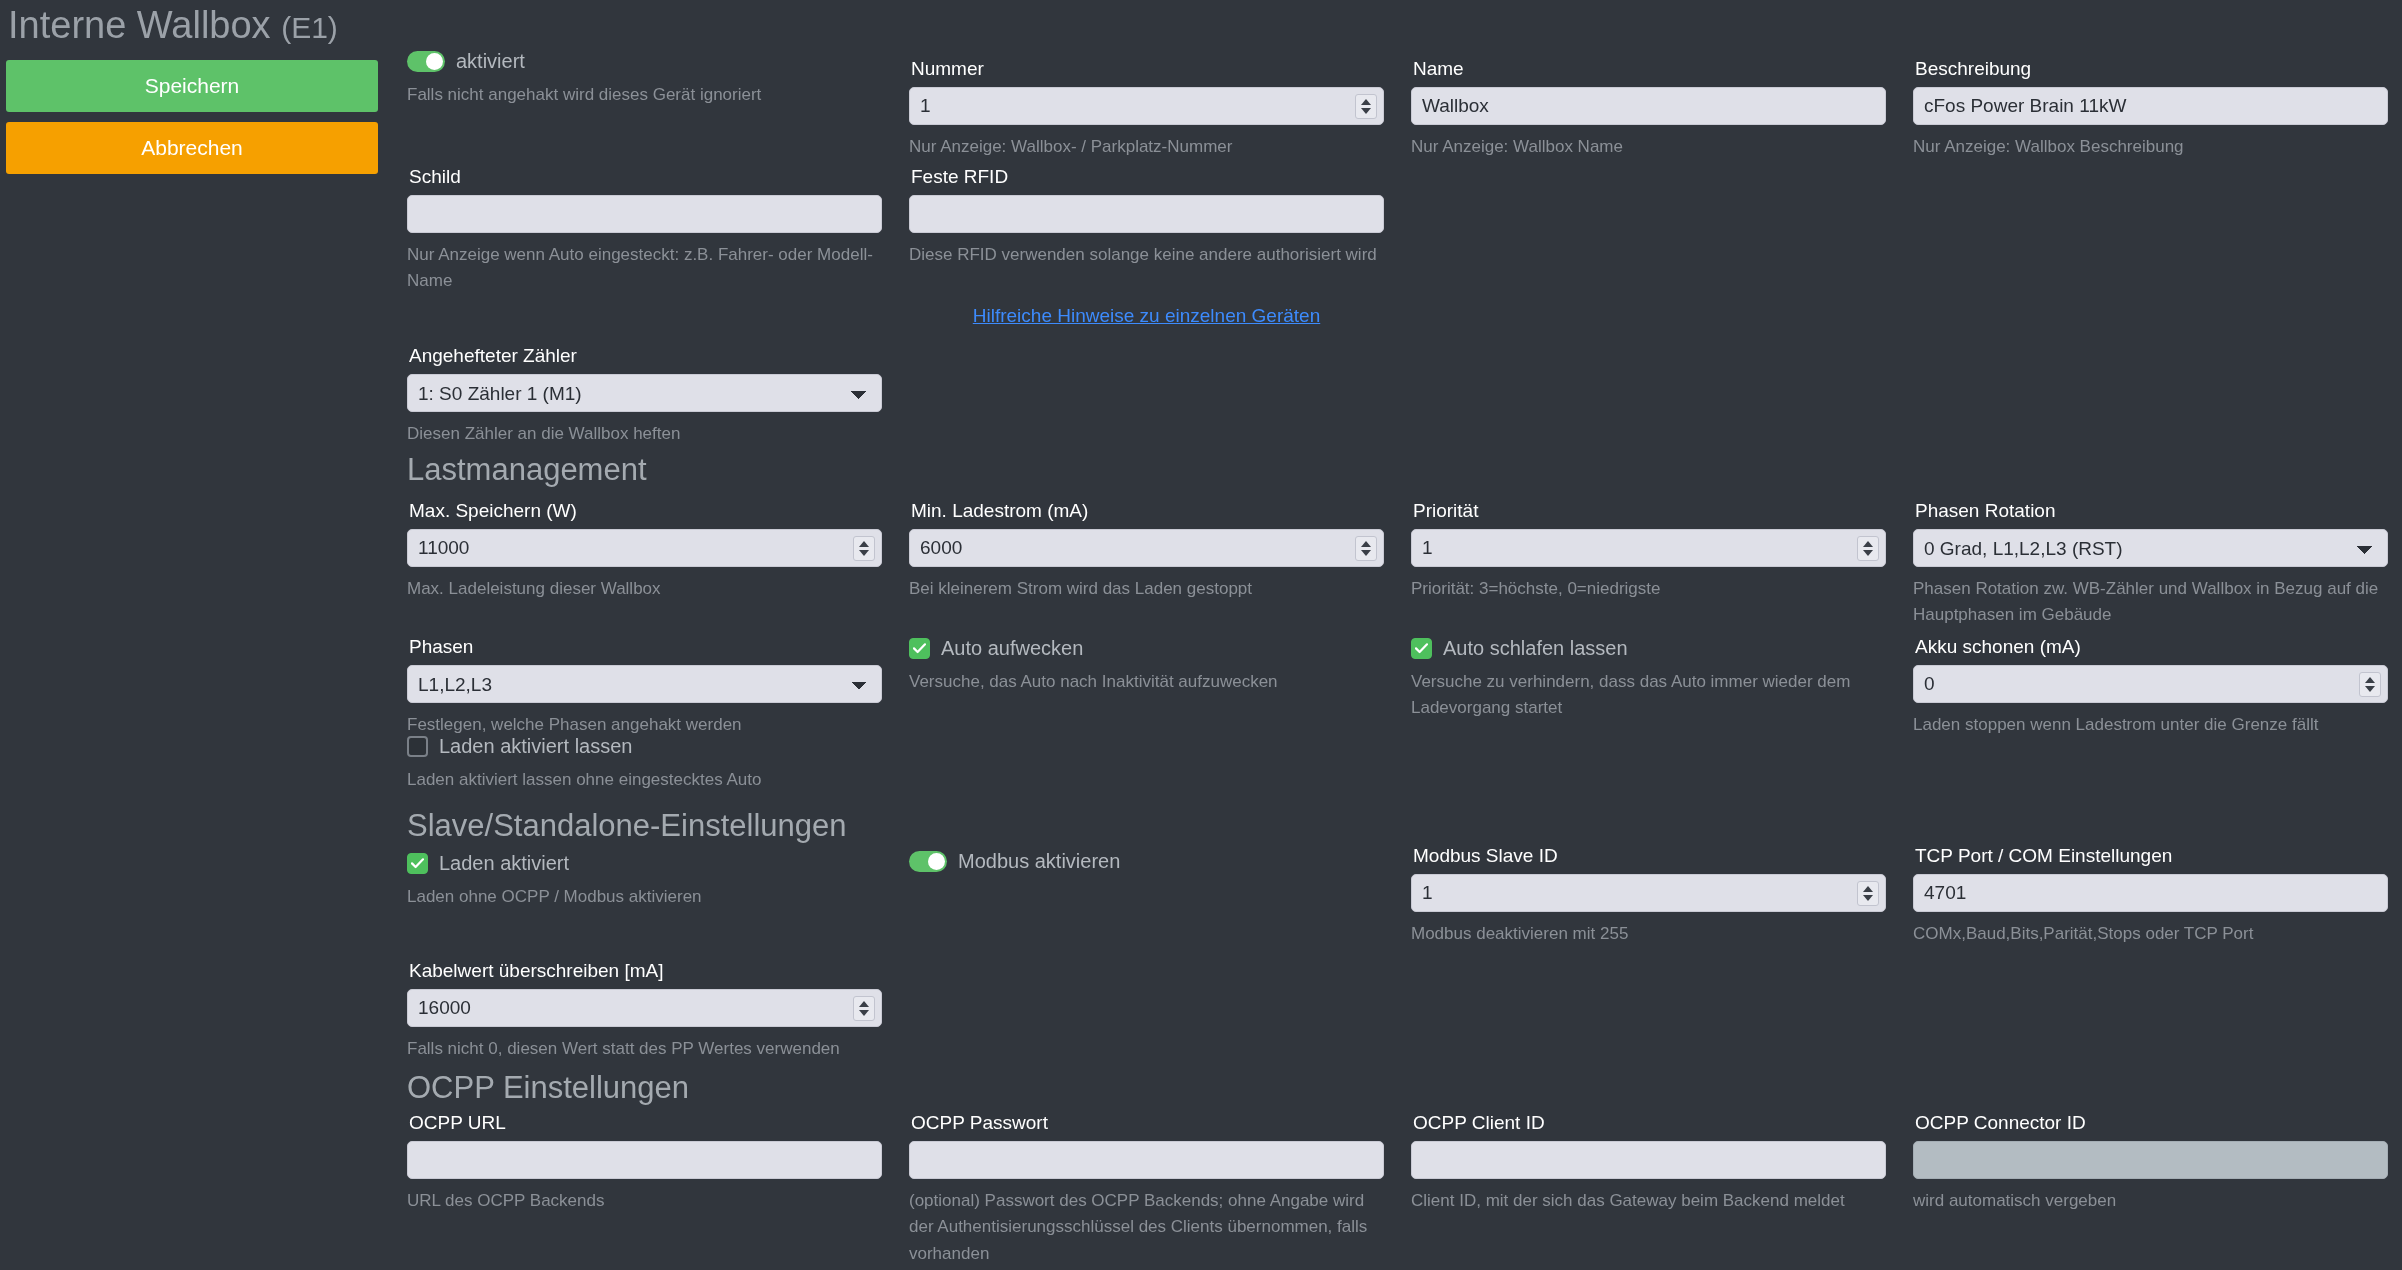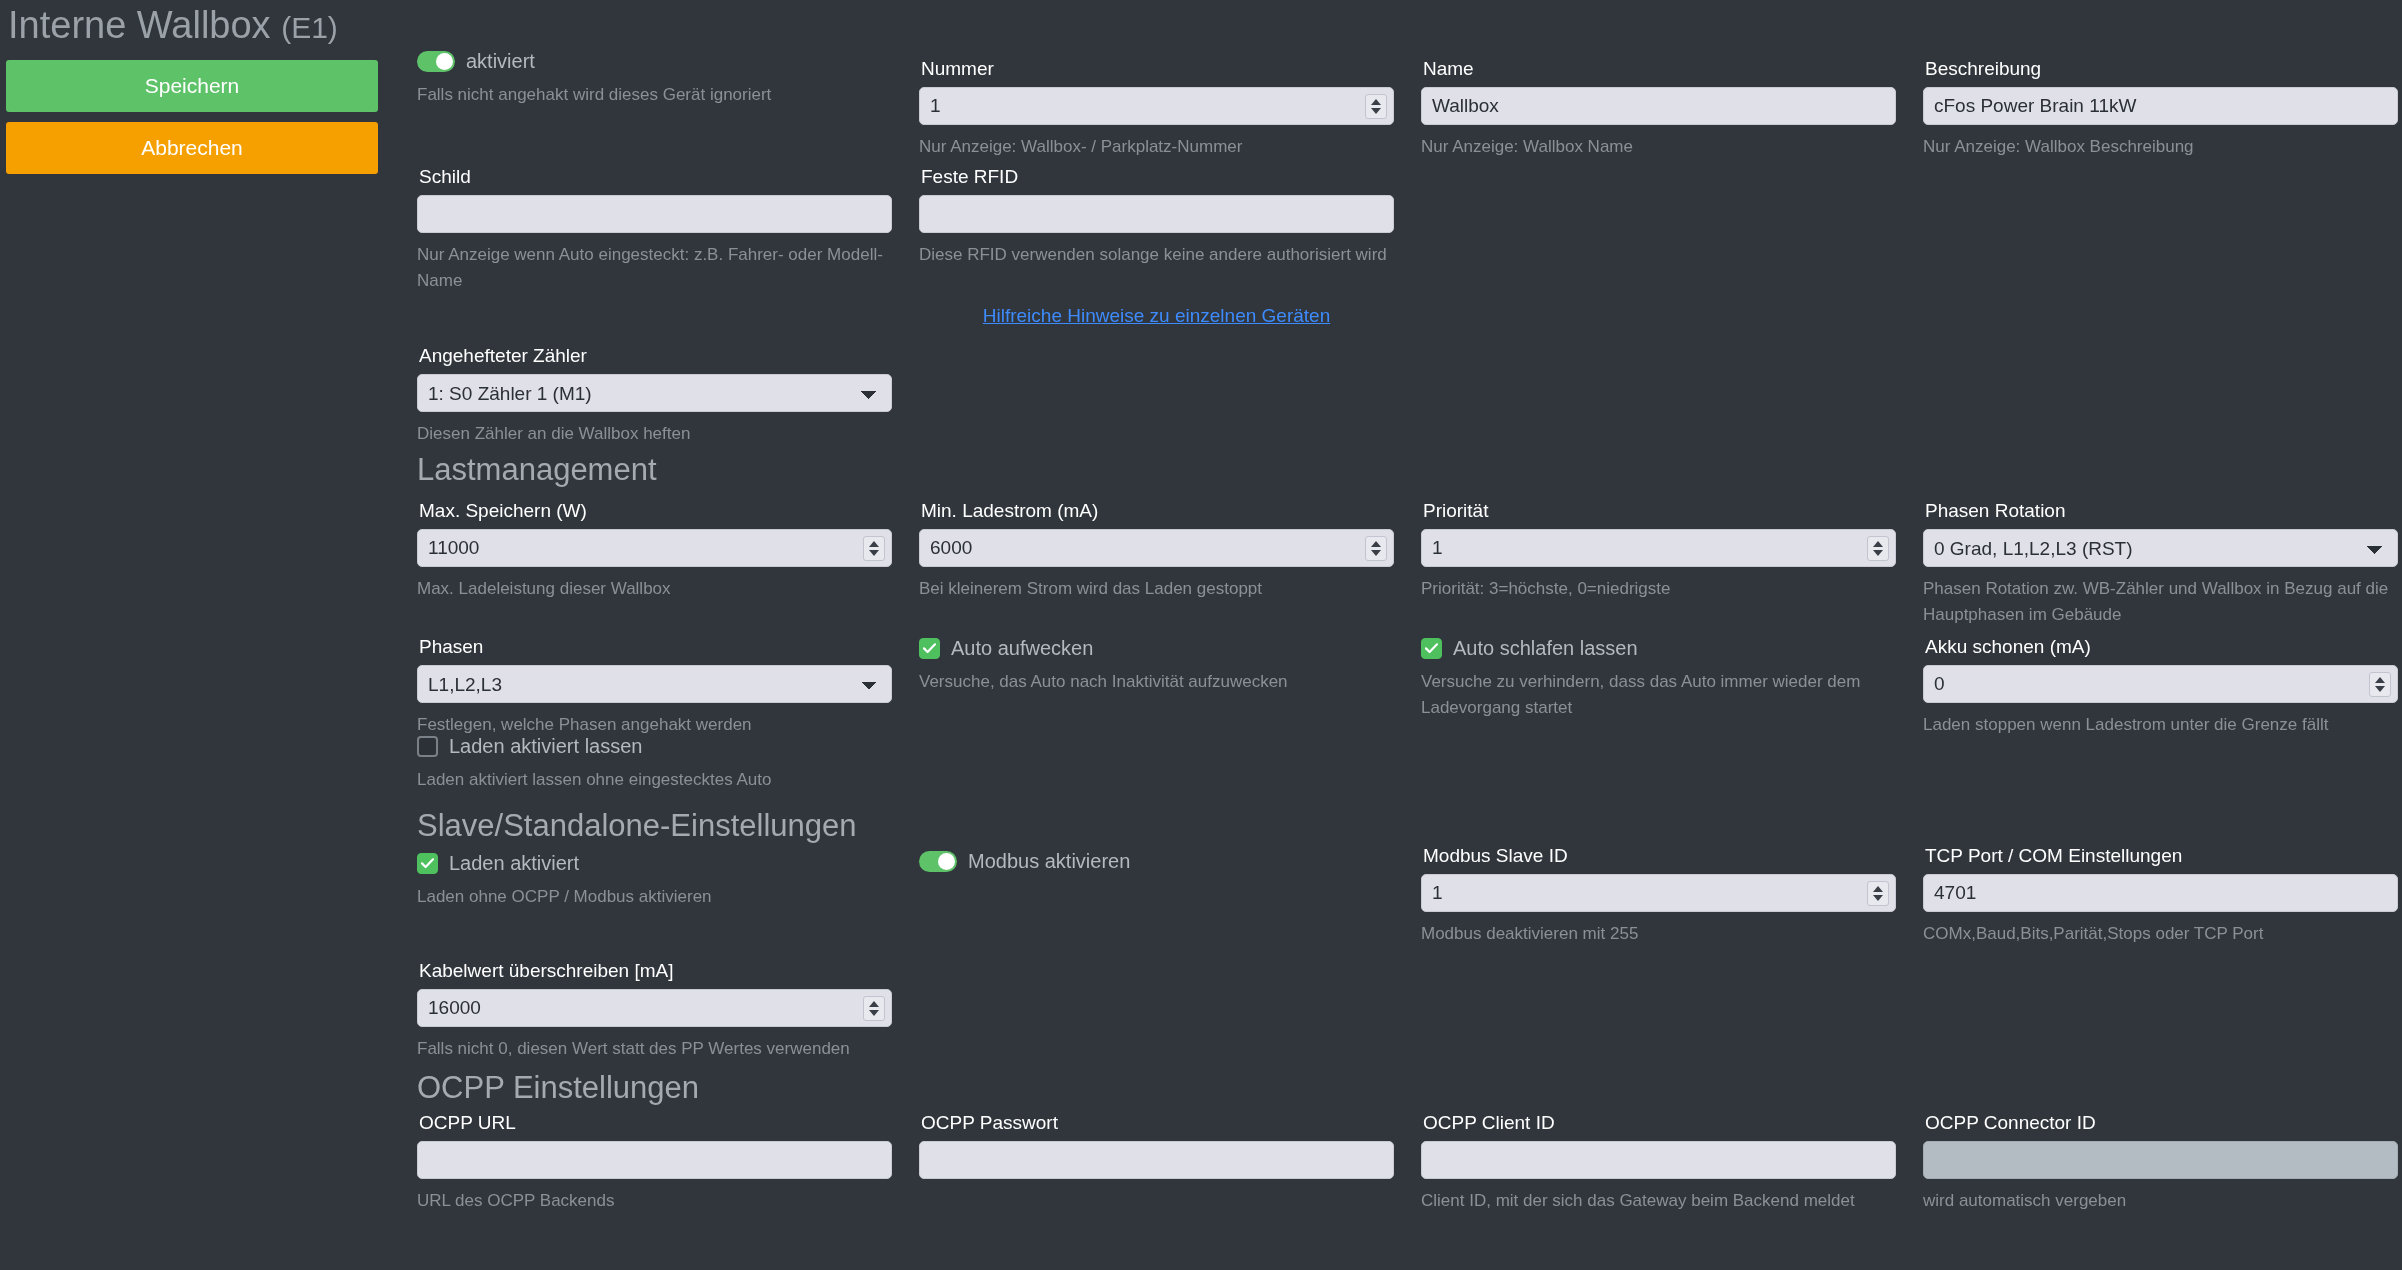--- a/index.html
+++ b/index.html
@@ -48,21 +48,21 @@
   .btn-save   { background: #5ec269; }
   .btn-cancel { background: #f6a000; }
   .btn-reset  { background: #ef5350; margin-top: 46px; }
 
   
   .grid {
     position: absolute;
     left: 407px; top: 0;
     width: 1995px; height: 1270px;
   }
-  .cell { position: absolute; margin-left: 10px; }
+  .cell { position: absolute; }
 
   
   .c1 { left: 0px;    width: 475px; }
   .c2 { left: 502px;  width: 475px; }
   .c3 { left: 1004px; width: 475px; }
   .c4 { left: 1506px; width: 475px; }
 
   .lbl {
     display: block;
     font-size: 19px;
@@ -414,20 +414,21 @@
 
     <div class="cell c1" style="top:1112px;">
       <label class="lbl">OCPP URL</label>
       <input class="fld" type="text" value="" style="">
       <span class="hint">URL des OCPP Backends</span>
     </div>
 
     <div class="cell c2" style="top:1112px;">
       <label class="lbl">OCPP Passwort</label>
       <input class="fld" type="text" value="" style="">
+      <span class="hint">(optional) Passwort des OCPP Backends; ohne Angabe wird der Authentisierungsschlüssel des Clients übernommen, falls vorhanden</span>
     </div>
 
     <div class="cell c3" style="top:1112px;">
       <label class="lbl">OCPP Client ID</label>
       <input class="fld" type="text" value="" style="">
       <span class="hint">Client ID, mit der sich das Gateway beim Backend meldet</span>
     </div>
 
     <div class="cell c4" style="top:1112px;">
       <label class="lbl">OCPP Connector ID</label>

